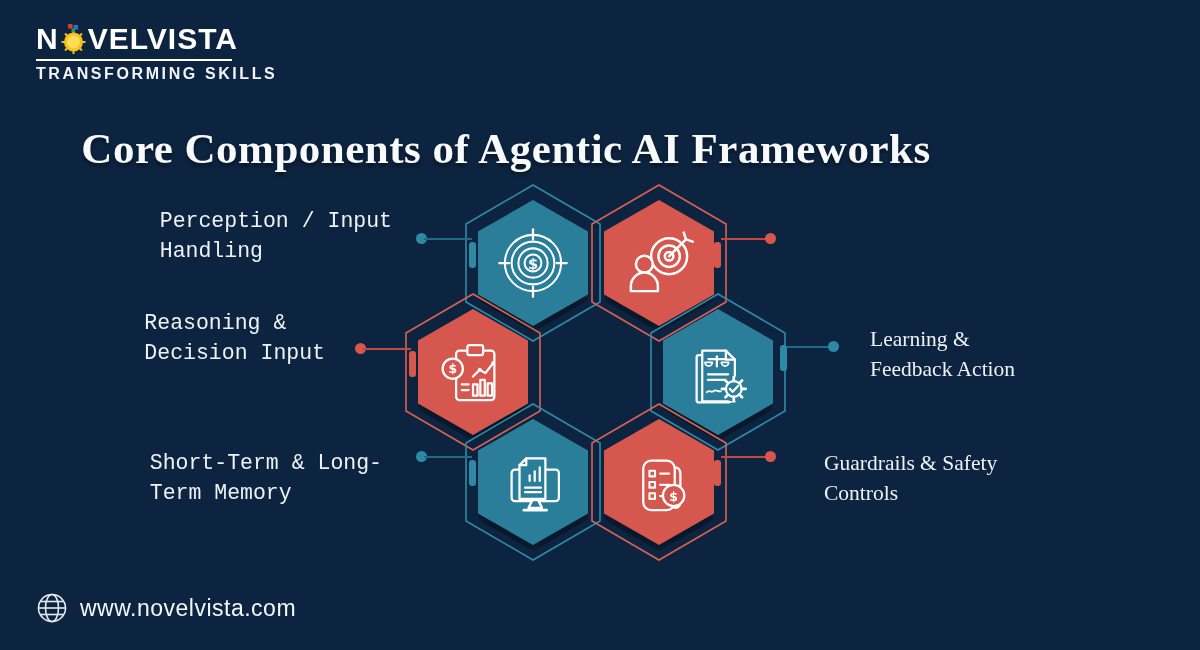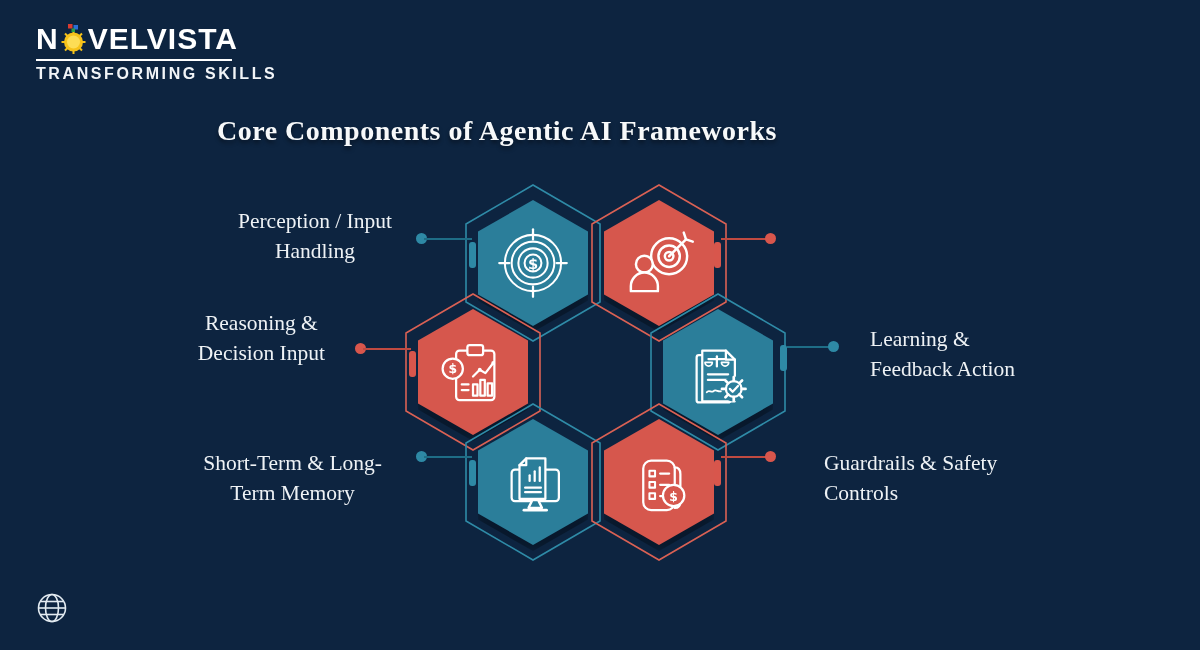--- a/index.html
+++ b/index.html
@@ -10,22 +10,22 @@
   }
   
   .logo{position:absolute;left:36px;top:24px;}
   .logo-row{display:flex;align-items:center;font-family:"Liberation Sans",sans-serif;
     font-weight:bold;font-size:30px;color:#ffffff;letter-spacing:1px;line-height:1;}
   .logo-sun{position:relative;width:27px;height:30px;margin:0 1px;}
   .logo-rule{width:196px;height:2px;background:#ffffff;margin:5px 0 4px 0;}
   .logo-tagline{font-family:Liberation Sans, sans-serif;font-size:16px;color:#f2f5f8;
     letter-spacing:2.6px;font-weight:bold;}
   
-  .title{position:absolute;top:108px;left:0;width:980px;text-align:center;margin:7px;
-    font-size:28px;font-weight:bold;color:#f7f9fa;letter-spacing:.5px;
+  .title{position:absolute;top:108px;left:0;width:980px;text-align:center;margin:16px;
+    font-size:43px;font-weight:bold;color:#f7f9fa;letter-spacing:.5px;
     text-shadow:0 3px 4px rgba(0,0,0,.45);}
   
   .hexcell{position:absolute;width:136px;height:158px;}
   .hex-outline{position:absolute;left:0;top:0;}
   .hexfill{
     position:absolute;left:13px;top:16px;width:110px;height:126px;
     clip-path:polygon(50% 0,100% 25%,100% 75%,50% 100%,0 75%,0 25%);
     display:flex;align-items:center;justify-content:center;
   }
   .hexshadow{position:absolute;left:13px;top:22px;width:110px;height:126px;
@@ -36,21 +36,21 @@
   
   .dot{position:absolute;width:11px;height:11px;border-radius:50%;}
   .cline{position:absolute;height:2px;}
   .pill{position:absolute;width:7px;height:26px;border-radius:3px;}
   .teal-c{background:#2e89a5;}
   .teal-l{background:#1e6d86;}
   .red-c{background:#d8564c;}
   .red-l{background:#c04a41;}
   
   .label{position:absolute;font-size:21.5px;line-height:30px;color:#eef2f5;}
-  .label.left{text-align:center;}
+  .label.left{text-align:left;font-family:Liberation Mono, monospace;}
   .label.right{text-align:left;}
   
   .footer{position:absolute;left:36px;top:592px;display:flex;align-items:center;gap:12px;}
   .footer-url{font-family:"Liberation Sans",sans-serif;font-size:23px;color:#f4f7f9;letter-spacing:.5px;}
   .icon-svg{display:block;}
 </style>
 </head>
 <body>
 
 <div class="canvas">
@@ -269,15 +269,16 @@
   </div>
 
   <div class="footer">
     <svg class="icon-svg" width="32" height="32" viewBox="0 0 32 32" fill="none" stroke="#e3ebf1" stroke-width="1.6">
       <circle cx="16" cy="16" r="13.5"></circle>
       <ellipse cx="16" cy="16" rx="6.5" ry="13.5"></ellipse>
       <line x1="2.5" y1="16" x2="29.5" y2="16"></line>
       <line x1="4.5" y1="9.5" x2="27.5" y2="9.5"></line>
       <line x1="4.5" y1="22.5" x2="27.5" y2="22.5"></line>
     </svg>
+    <span class="footer-url">www.novelvista.com</span>
   </div>
 
 </div>
 
 </body></html>

